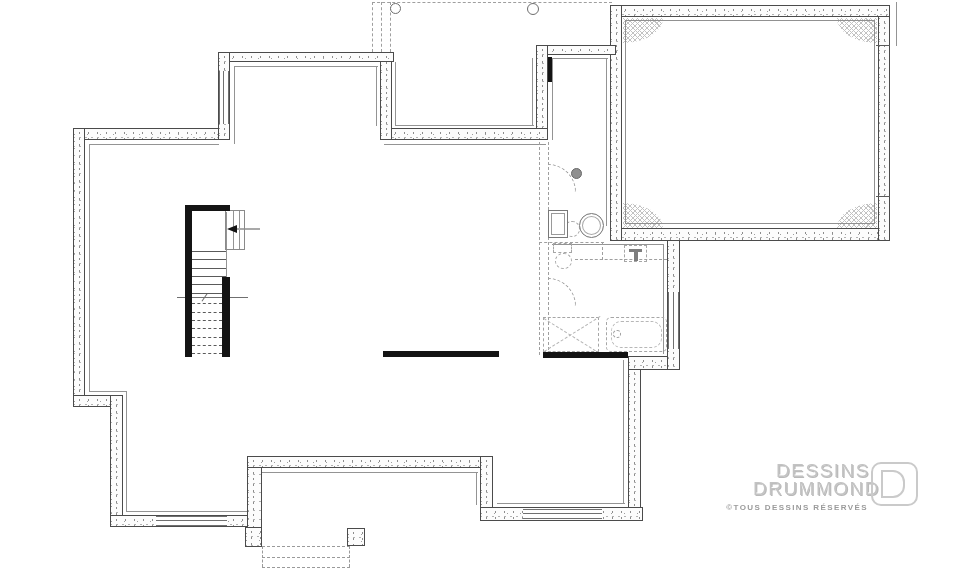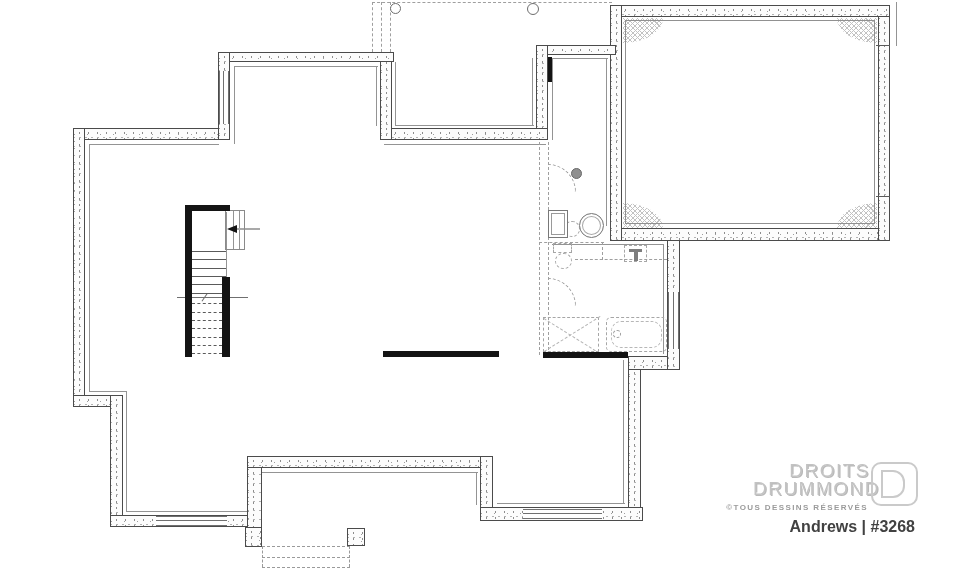--- a/index.html
+++ b/index.html
@@ -161,21 +161,20 @@
   <div class="arc" style="left:548px;top:278px;width:28px;height:28px"></div>
   <div class="dash" style="left:553px;top:243px;width:19px;height:10px"></div>
   <div class="dash" style="left:555px;top:253px;width:17px;height:16px;border-radius:50%"></div>
   <div class="dash" style="left:543px;top:317px;width:56px;height:35px"></div>
   <div class="xline" style="left:544px;top:318px;width:66px;transform:rotate(32deg)"></div>
   <div class="xline" style="left:544px;top:351px;width:66px;transform:rotate(-32deg)"></div>
   <div class="dash" style="left:606px;top:317px;width:61px;height:35px;border-radius:5px"></div>
   <div class="dash" style="left:611px;top:321px;width:51px;height:27px;border-radius:10px;border-color:#b7b7b7"></div>
   <div class="dash" style="left:613px;top:330px;width:8px;height:8px;border-radius:50%;border-color:#9f9f9f"></div>
 
-  <div class="brandtxt" style="right:90px;top:462px">DROITS</div>
+  <div class="brandtxt" style="right:90px;top:462px">DESSINS</div>
   <div class="brandtxt" style="right:80px;top:480px">DRUMMOND</div>
   <div class="tagline" style="right:92px;top:503px">©TOUS DESSINS RÉSERVÉS</div>
-  <div class="planlbl" style="right:45px;top:518px">Andrews | #3268</div>
   <div style="position:absolute;right:42px;top:462px;width:47px;height:44px;border:2px solid #cacaca;border-radius:10px;box-sizing:border-box;z-index:6">
     <div style="position:absolute;left:8px;top:6px;width:24px;height:28px;border:2px solid #cacaca;border-left:2px solid #cacaca;border-radius:0 12px 12px 0;box-sizing:border-box"></div>
   </div>
 
 </div>
 
 </body></html>

